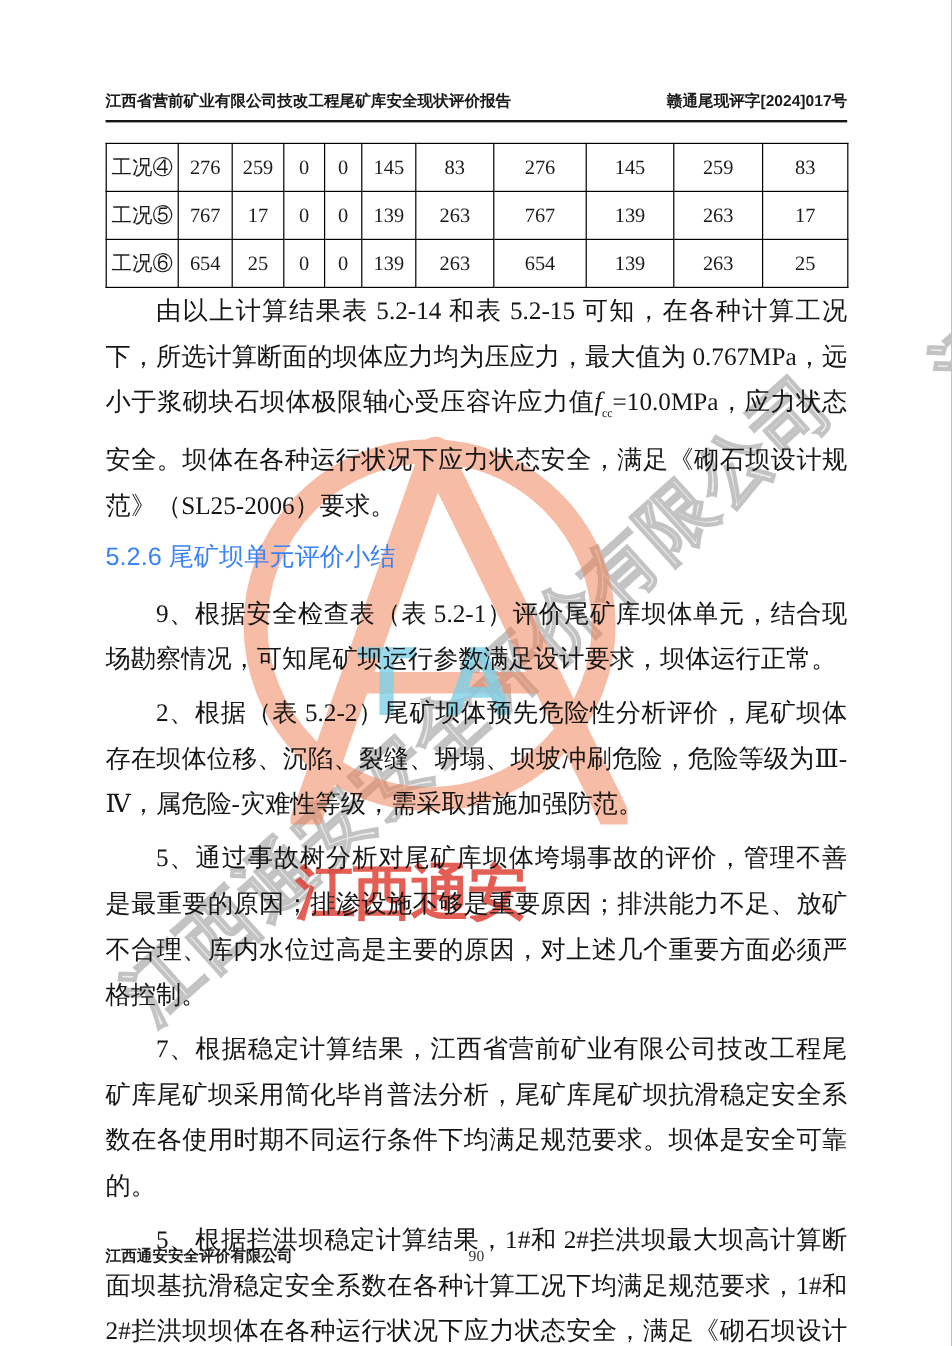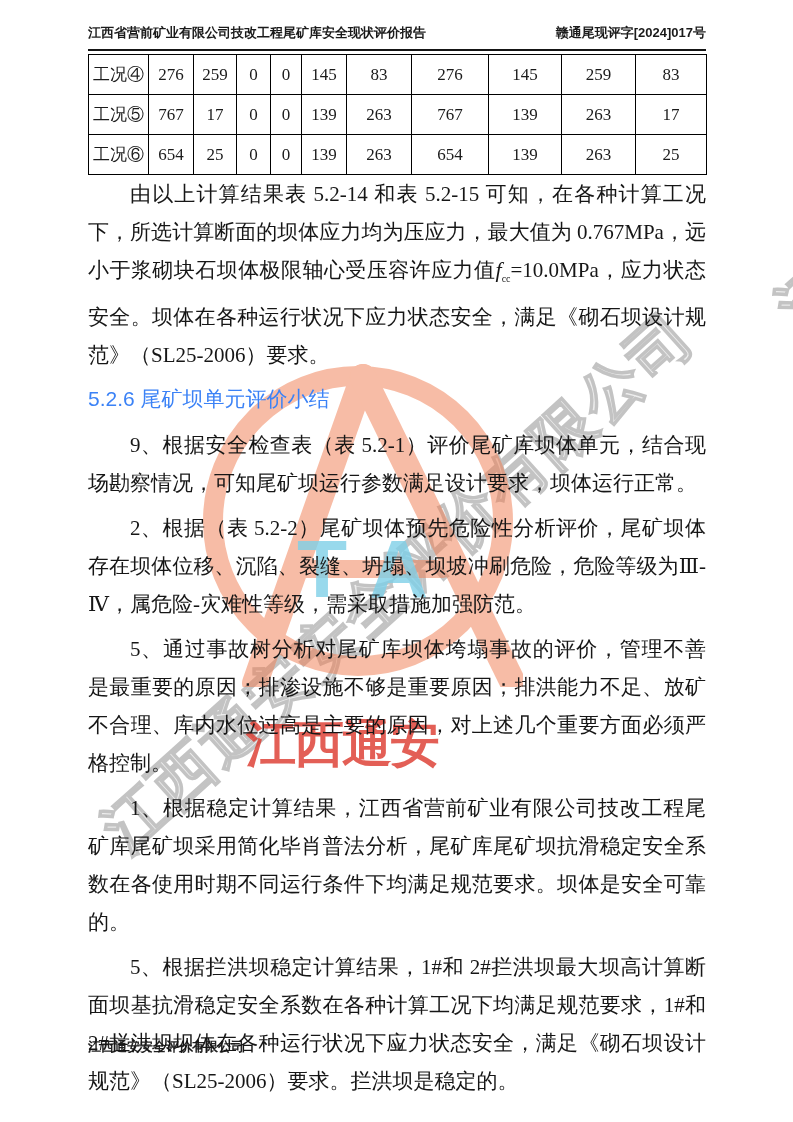--- a/index.html
+++ b/index.html
@@ -31,27 +31,27 @@
     position:absolute; left:246px; top:719px;
     font-family:"Liberation Sans","DejaVu Sans",sans-serif;
     font-weight:900; font-size:50px; line-height:1; letter-spacing:-2px;
     color:#dd382c; opacity:0.8;
   }
   
   .content { position:absolute; inset:0; z-index:2; }
   .inner { margin:0 87px 0 88px; }   
   .header {
     display:flex; justify-content:space-between; align-items:flex-end;
-    padding-top:24px; padding-bottom:7px; border-bottom:2px solid #151515;
+    padding-top:75px; padding-bottom:7px; border-bottom:2px solid #151515;
     font-family:"Liberation Sans","DejaVu Sans",sans-serif;
     font-size:13px; font-weight:600; color:#1a1a1a;
   }
   table.results {
     width:100%; border-collapse:collapse; table-layout:fixed;
-    margin-top:3px;
+    margin-top:17px;
     border-radius:29px;
   }
   table.results td {
     border:1.5px solid #000; text-align:center; vertical-align:middle;
     height:39px; font-size:17px; padding:0; overflow:hidden;
   }
   .body-p {
     margin:0 0 7px 0; font-size:21px; line-height:38px;
     text-align:justify; text-indent:42px; color:#161616;
   }
@@ -159,21 +159,21 @@
         </tbody>
       </table>
 
       <p class="body-p"><span>由以上计算结果表 5.2-14 和表 5.2-15 可知，在各种计算工况下，所选计算断面的坝体应力均为压应力，最大值为 0.767MPa，远小于浆砌块石坝体极限轴心受压容许应力值</span><span class="fvar">f</span><sub class="fsub">cc</sub><span>=10.0MPa，应力状态安全。坝体在各种运行状况下应力状态安全，满足《砌石坝设计规范》（SL25-2006）要求。</span></p>
 
       <h3 class="heading">5.2.6 尾矿坝单元评价小结</h3>
 
       <p class="body-p">9、根据安全检查表（表 5.2-1）评价尾矿库坝体单元，结合现场勘察情况，可知尾矿坝运行参数满足设计要求，坝体运行正常。</p>
       <p class="body-p">2、根据（表 5.2-2）尾矿坝体预先危险性分析评价，尾矿坝体存在坝体位移、沉陷、裂缝、坍塌、坝坡冲刷危险，危险等级为Ⅲ-Ⅳ，属危险-灾难性等级，需采取措施加强防范。</p>
       <p class="body-p">5、通过事故树分析对尾矿库坝体垮塌事故的评价，管理不善是最重要的原因；排渗设施不够是重要原因；排洪能力不足、放矿不合理、库内水位过高是主要的原因，对上述几个重要方面必须严格控制。</p>
-      <p class="body-p">1、根据稳定计算结果，江西省营前矿业有限公司技改工程尾矿库尾矿坝采用简化毕肖普法分析，尾矿库尾矿坝抗滑稳定安全系数在各使用时期不同运行条件下均满足规范要求。坝体是安全可靠的。</p>
+      <p class="body-p">7、根据稳定计算结果，江西省营前矿业有限公司技改工程尾矿库尾矿坝采用简化毕肖普法分析，尾矿库尾矿坝抗滑稳定安全系数在各使用时期不同运行条件下均满足规范要求。坝体是安全可靠的。</p>
       <p class="body-p">5、根据拦洪坝稳定计算结果，1#和 2#拦洪坝最大坝高计算断面坝基抗滑稳定安全系数在各种计算工况下均满足规范要求，1#和 2#拦洪坝坝体在各种运行状况下应力状态安全，满足《砌石坝设计规范》（SL25-2006）要求。拦洪坝是稳定的。</p>
 
     </div>
   </div>
 
   <div class="footer">
     <span class="footer-company">江西通安安全评价有限公司</span>
     <span class="footer-page">90</span>
   </div>
 

